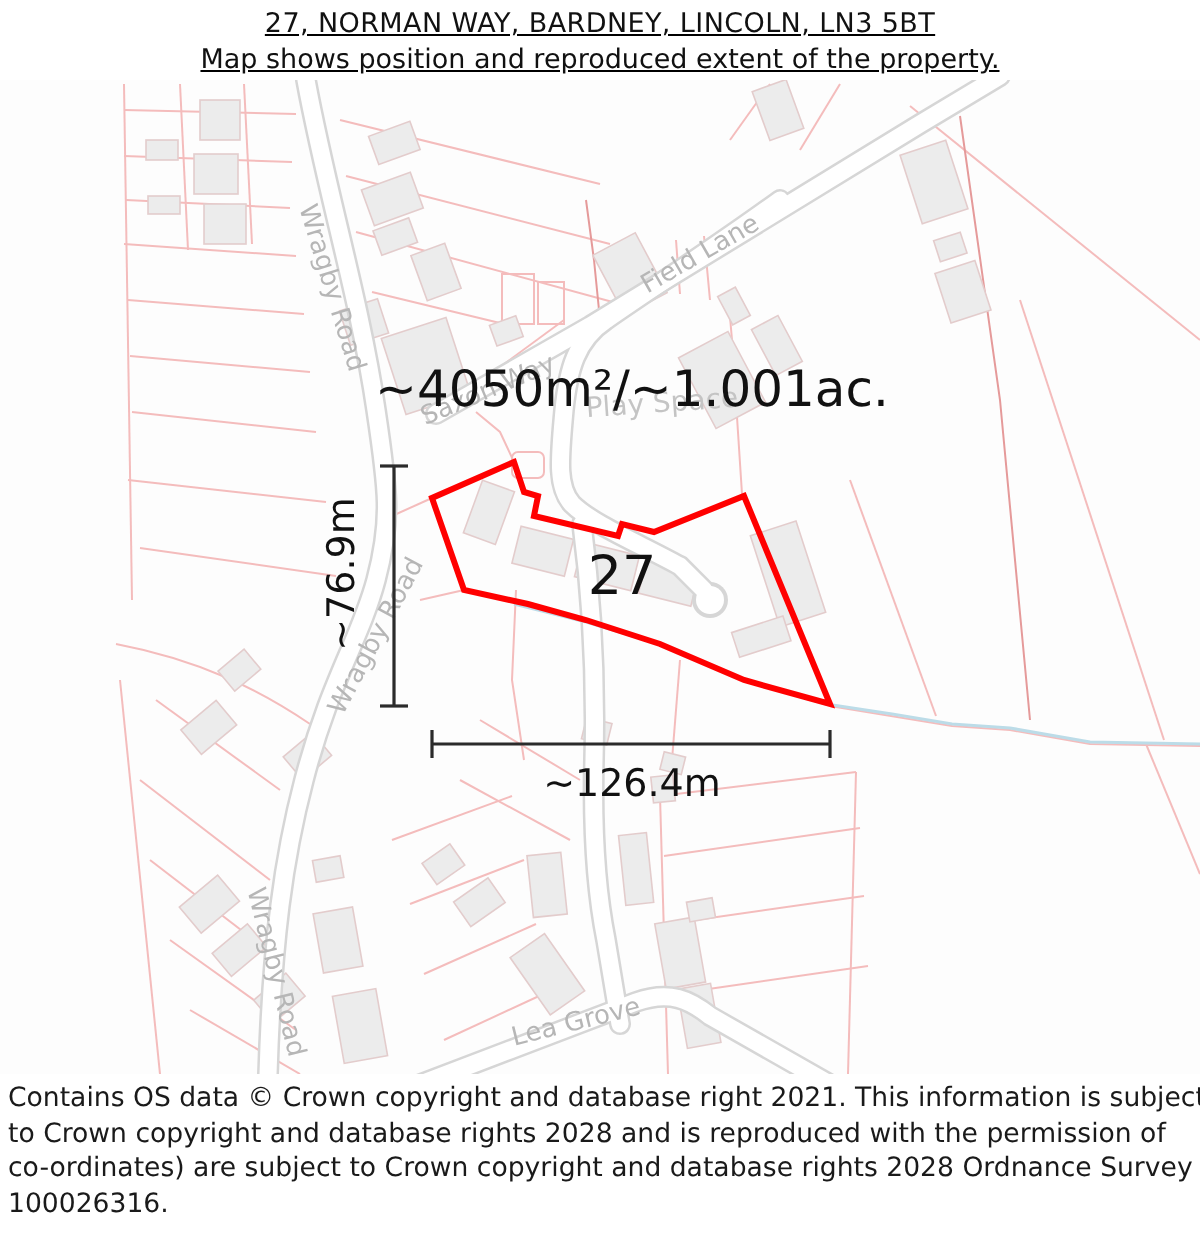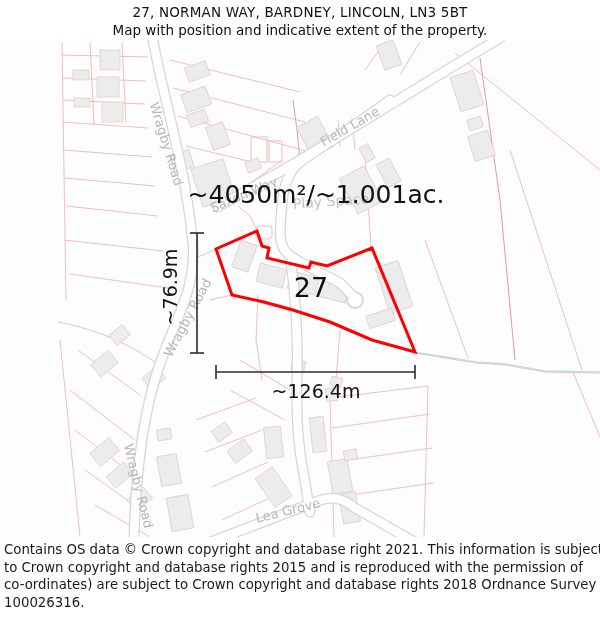--- a/index.html
+++ b/index.html
@@ -1,34 +1,34 @@
 <!DOCTYPE html>
 <html><head>
 <meta charset="utf-8">
 <style>
   html,body{margin:0;padding:0;background:#fff;}
   .page{position:relative;width:600px;height:625px;background:#fff;overflow:hidden;
         font-family:"DejaVu Sans","Liberation Sans",sans-serif;}
-  .hdr{position:absolute;top:0;left:0;width:600px;height:40px;text-align:center;background:#fff;z-index:3;}
+  .hdr{position:absolute;top:0;left:0;width:600px;height:40px;text-align:center;background:#fff;z-index:3;text-decoration:underline;}
   .hdr .t1{font-size:13.5px;color:#111;padding-top:4px;letter-spacing:0.2px;}
   .hdr .t2{font-size:13.5px;color:#111;margin-top:2px;}
   .mapwrap{position:absolute;top:40px;left:0;width:600px;height:497px;background:#fdfdfd;}
   .ftr{position:absolute;top:537px;left:0;width:600px;height:88px;background:#fff;z-index:3;}
   .ftr div{font-size:13.3px;line-height:17.6px;color:#1a1a1a;padding-left:4px;white-space:nowrap;}
   .ftr{padding-top:4px;box-sizing:border-box;}
   svg text{font-family:"DejaVu Sans","Liberation Sans",sans-serif;}
 </style>
 </head>
 <body>
 
 <div class="page">
 
   <div class="hdr">
     <div class="t1">27, NORMAN WAY, BARDNEY, LINCOLN, LN3 5BT</div>
-    <div class="t2">Map with position and indicative extent of the property.</div>
+    <div class="t2">Map shows position and reproduced extent of the property.</div>
   </div>
 
   <div class="mapwrap">
   <svg width="600" height="497" viewBox="0 40 600 497">
     <rect x="0" y="40" width="600" height="497" fill="#fdfdfd"></rect>
 
     <g stroke="#f4bcbc" stroke-width="1" fill="none">
       <path d="M62,42 L66,300"></path>
           <path d="M90,42 L94,125"></path>
           <path d="M122,42 L126,122"></path>
@@ -182,18 +182,18 @@
 
     <text x="316" y="203" font-size="25px" fill="#111" text-anchor="middle">~4050m²/~1.001ac.</text>
     <text x="311" y="297" font-size="27px" fill="#111" text-anchor="middle">27</text>
     <text x="181" y="291" font-size="19px" fill="#111" text-anchor="middle" transform="rotate(-90 177 291)">~76.9m</text>
     <text x="316" y="398" font-size="19px" fill="#111" text-anchor="middle">~126.4m</text>
   </svg>
   </div>
 
   <div class="ftr">
     <div>Contains OS data © Crown copyright and database right 2021. This information is subject</div>
-    <div>to Crown copyright and database rights 2015 and is reproduced with the permission of</div>
-    <div>co-ordinates) are subject to Crown copyright and database rights 2018 Ordnance Survey</div>
+    <div>to Crown copyright and database rights 2028 and is reproduced with the permission of</div>
+    <div>co-ordinates) are subject to Crown copyright and database rights 2028 Ordnance Survey</div>
     <div>100026316.</div>
   </div>
 
 </div>
 
 </body></html>

